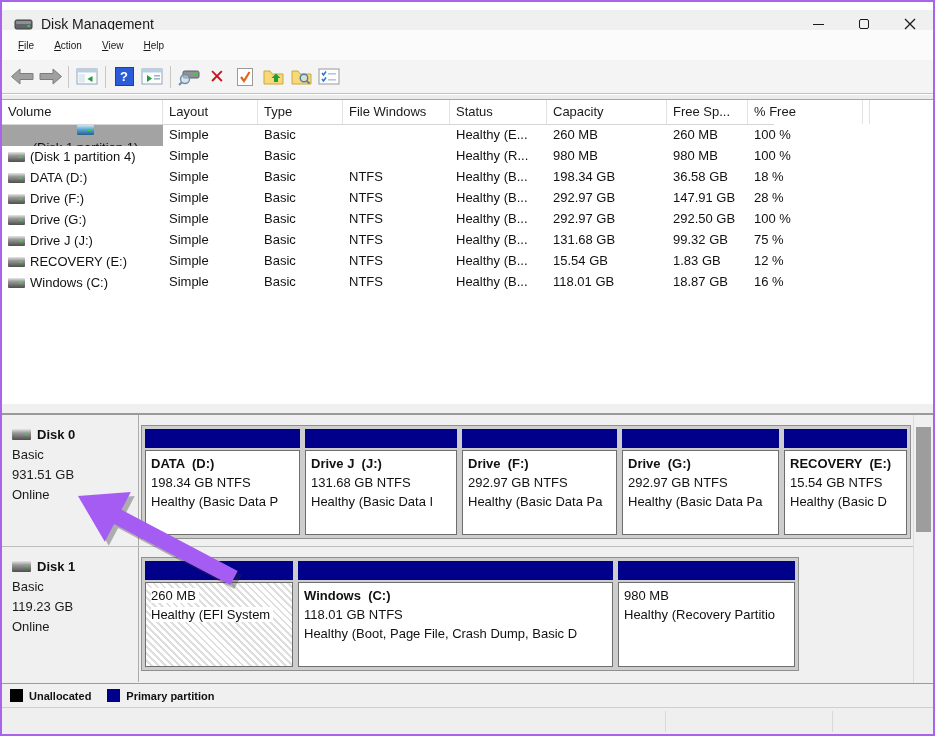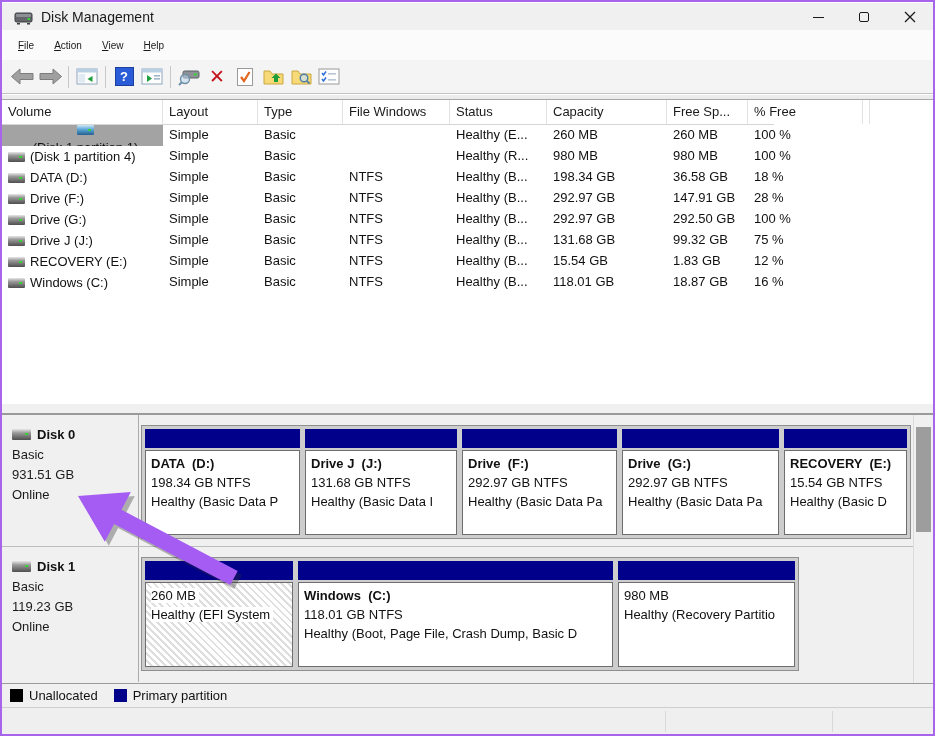--- a/index.html
+++ b/index.html
@@ -1,21 +1,21 @@
 <!DOCTYPE html>
 <html><head>
 <meta charset="utf-8">
 <style>
   * { box-sizing: border-box; margin: 0; padding: 0; }
   html,body { width:935px; height:736px; overflow:hidden; }
   body { font-family:"Liberation Sans","DejaVu Sans",sans-serif; font-size:13px; color:#111; background:#fff; position:relative; }
   .window { position:absolute; inset:0; border:2px solid #a964ec; background:#fff; overflow:hidden; }
 
   
-  .titlebar { position:absolute; left:0; top:1px; width:931px; height:28px; background:#f0f0f0; display:flex; align-items:center; }
+  .titlebar { position:absolute; left:0; top:8px; width:931px; height:28px; background:#f0f0f0; display:flex; align-items:center; }
   .titlebar .app-ico { margin:0 8px 0 12px; display:inline-flex; }
   .titlebar .title { font-size:14px; color:#1a1a1a; }
   .win-ctrls { position:absolute; right:0; top:0; height:28px; display:flex; }
   .ctrl { width:46px; height:28px; display:flex; align-items:center; justify-content:center; }
   .ctrl .min-glyph { width:11px; height:1px; background:#1a1a1a; }
   .ctrl .max-glyph { width:10px; height:10px; border:1px solid #1a1a1a; border-radius:2px; }
 
   
   .menubar { position:absolute; left:0; top:28px; width:931px; height:30px; background:#fbfbfb; display:flex; align-items:center; padding-left:6px; }
   .menuitem { padding:4px 10px; font-size:10px; color:#1a1a1a; }
@@ -64,21 +64,21 @@
   .part-body.hatched { background:repeating-linear-gradient(45deg,#ffffff 0 3px,#dedede 3px 5px); }
   .part-body.hatched .chip { background:#fff; padding-right:3px; }
 
   
   .vscroll { position:absolute; right:0; top:0; bottom:0; width:20px; background:#f0f0f0; border-left:1px solid #dcdcdc; }
   .vscroll .thumb { position:absolute; left:2px; top:12px; width:15px; height:105px; background:#9d9d9d; }
 
   
   .legendbar { position:absolute; left:0; top:681px; width:931px; height:24px; background:#f0f0f0; border-top:1px solid #9a9a9a; display:flex; align-items:center; padding-left:8px; gap:6px; }
   .lsw { width:13px; height:13px; display:inline-block; flex:none; }
-  .llabel { font-size:13px; margin-right:10px; }
+  .llabel { font-size:11px; margin-right:10px;font-weight:bold; }
 
   
   .statusbar { position:absolute; left:0; top:705px; width:931px; height:27px; background:#efefef; border-top:1px solid #cfcfcf; }
   .sbsep { position:absolute; top:3px; bottom:2px; width:1px; background:#d9d9d9; }
 
   
   .arrow-overlay { position:absolute; left:0; top:0; width:931px; height:732px; pointer-events:none; z-index:50; }
 </style>
 </head>
 <body>

